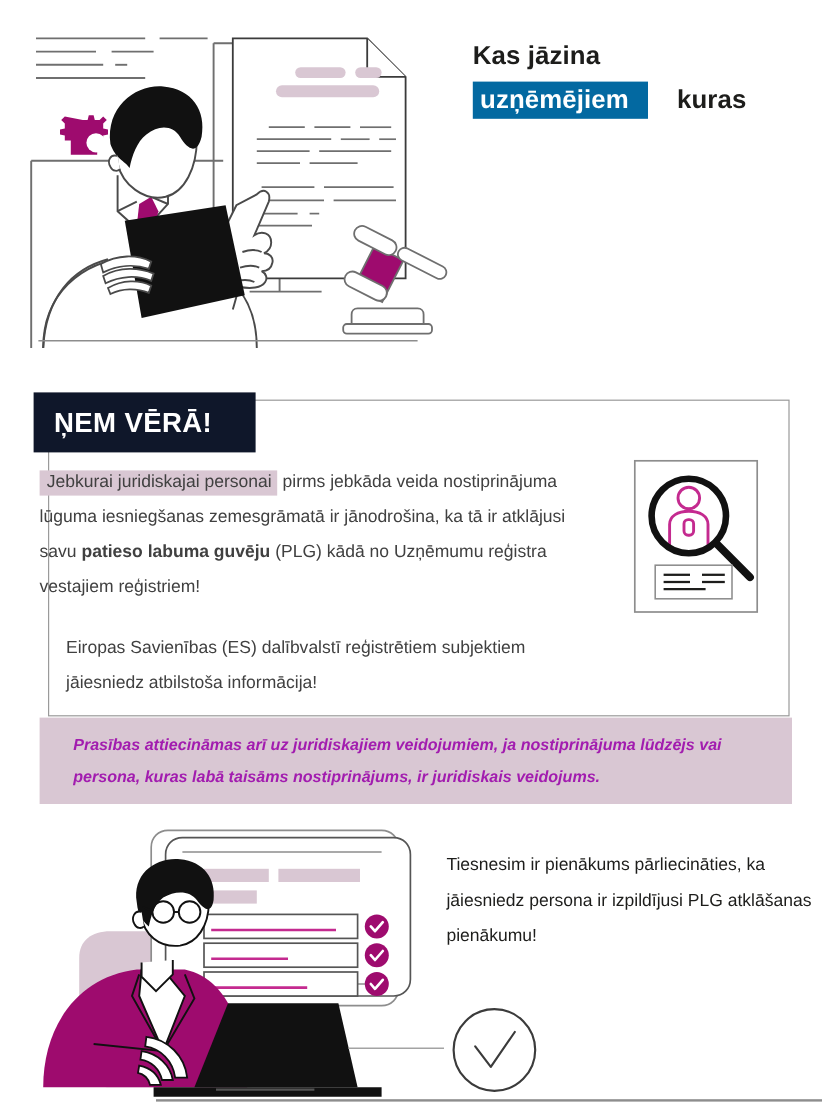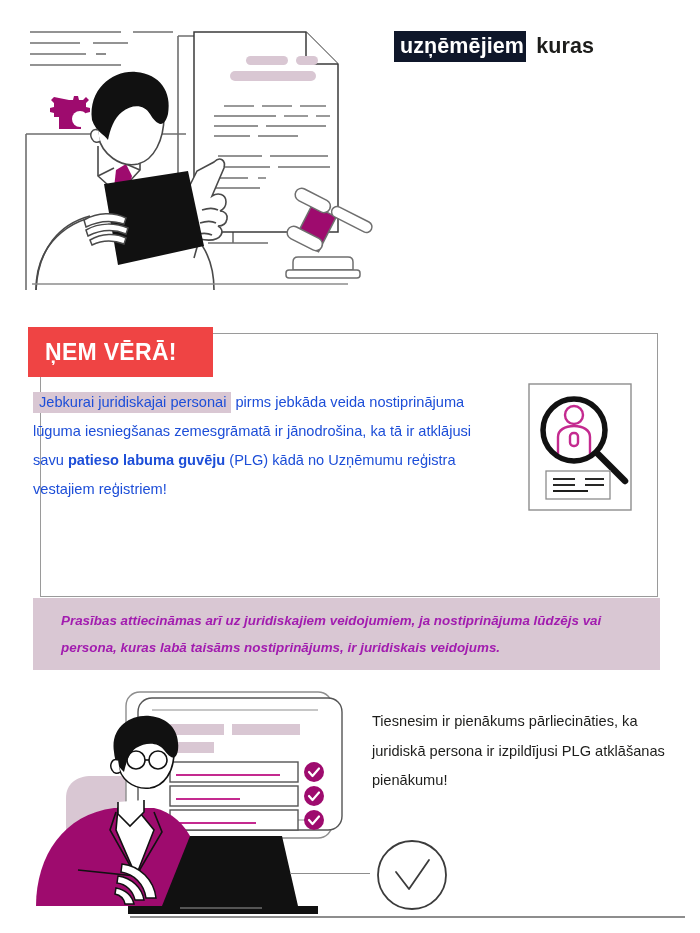--- a/index.html
+++ b/index.html
@@ -35,60 +35,60 @@
   }
   .hero-line {
     font-size: 21.5px;
     font-weight: bold;
     color: #1d1d1b;
     line-height: 37px;
     letter-spacing: .1px;
     white-space: nowrap;
   }
   .hl-mark {
-    background: #0f172a;
+    background: #0369a1;
     color: #ffffff;
-    padding: 2px 2px 3px 6px;
+    padding: 2px 16px 3px 6px;
     display: inline-block;
     line-height: 26px;
-    margin-right: 4px;
+    margin-right: 18px;
   }
 
   
   .notice {
     position: absolute;
     left: 40px; top: 333px;
     width: 618px;
     height: 264px;
     border: 1px solid #9a9a9a;
     background: #ffffff;
   }
   .notice-badge {
     position: absolute;
     left: 28px; top: 327px;
     width: 185px; height: 50px;
-    background: #ef4444;
+    background: #0f172a;
     display: flex;
     align-items: center;
   }
   .notice-badge-label {
     color: #ffffff;
     font-size: 23px;
     font-weight: bold;
     letter-spacing: .3px;
     padding-left: 17px;
   }
   .notice-body {
     position: absolute;
     left: 33px; top: 388px;
     width: 470px;
   }
   .para {
     font-size: 14.6px;
-    color: #1d4ed8;
+    color: #404040;
     line-height: 29px;
   }
   .para.second { margin-top: 22px; padding-left: 22px; }
   .hl-soft {
     background: #D9C7D3;
     padding: 2px 5px 3px 6px;
   }
   .para b { font-weight: bold; }
 
   
@@ -238,37 +238,39 @@
           <rect x="312" y="196" width="44" height="11" rx="5.5" transform="rotate(27 334 201)" fill="#ffffff" stroke="#6f6f6f" stroke-width="1.5"></rect>
           <path d="M280 239 L330 239 C333 239 335 241 335 244 L335 252 L275 252 L275 244 C275 241 277 239 280 239 Z" fill="#ffffff" stroke="#6f6f6f" stroke-width="1.5"></path>
           <rect x="268" y="252" width="74" height="8" rx="3" fill="#ffffff" stroke="#6f6f6f" stroke-width="1.5"></rect>
         </g>
 
         <line x1="14" y1="266" x2="330" y2="266" stroke="#8d8d8d" stroke-width="1.3"></line>
       </svg>
     </div>
 
     <div class="hero-title">
+      <div class="hero-line"><span>Kas jāzina</span></div>
       <div class="hero-line">
         <span class="hl-mark">uzņēmējiem</span><span> kuras</span>
       </div>
     </div>
   </section>
 
   <section>
     <div class="notice"></div>
 
     <div class="notice-badge">
       <span class="notice-badge-label">ŅEM VĒRĀ!</span>
     </div>
 
     <div class="notice-body">
       <div class="para">
         <span class="hl-soft">Jebkurai juridiskajai personai</span><span> pirms jebkāda veida nostiprinājuma lūguma iesniegšanas zemesgrāmatā ir jānodrošina, ka tā ir atklājusi savu </span><b>patieso labuma guvēju</b><span> (PLG) kādā no Uzņēmumu reģistra vestajiem reģistriem!</span>
       </div>
+      <div class="para second">Eiropas Savienības (ES) dalībvalstī reģistrētiem subjektiem jāiesniedz atbilstoša informācija!</div>
     </div>
 
     <div class="magnifier-card">
       <svg viewBox="0 0 104 128" width="104" height="128" aria-hidden="true">
         <rect x="1" y="1" width="102" height="126" fill="#ffffff" stroke="#8d8d8d" stroke-width="1.4"></rect>
 
         <g stroke="#C42A8F" stroke-width="2.4" fill="none">
           <circle cx="46" cy="32" r="9"></circle>
           <path d="M30 72 L30 54 C30 47 37 43 46 43 C55 43 62 47 62 54 L62 72"></path>
           <rect x="42" y="50" width="8" height="13" rx="3.5"></rect>
@@ -357,21 +359,21 @@
           <path d="M98 208 c10 2 16 8 18 16 l-9 0 c-1 -5 -5 -9 -10 -10 Z"></path>
         </g>
 
         <path d="M172 156 L264 156 L280 226 L144 226 Z" fill="#111111"></path>
         <path d="M110 226 L300 226 L300 234 L110 234 Z" fill="#111111"></path>
         <line x1="162" y1="228" x2="244" y2="228" stroke="#555555" stroke-width="2"></line>
       </svg>
     </div>
 
     <div class="bottom-copy">
-      <p>Tiesnesim ir pienākums pārliecināties, ka juridiskā persona ir izpildījusi PLG atklāšanas pienākumu!</p>
+      <p>Tiesnesim ir pienākums pārliecināties, ka jāiesniedz persona ir izpildījusi PLG atklāšanas pienākumu!</p>
     </div>
   </section>
 
   <div class="check-circle">
     <svg viewBox="0 0 74 74" width="74" height="74" aria-hidden="true">
       <circle cx="37" cy="37" r="34" fill="none" stroke="#3b3b3b" stroke-width="1.8"></circle>
       <path d="M21 34 L34 51 L54 22" fill="none" stroke="#3b3b3b" stroke-width="1.8" stroke-linecap="round" stroke-linejoin="round"></path>
     </svg>
   </div>
 

